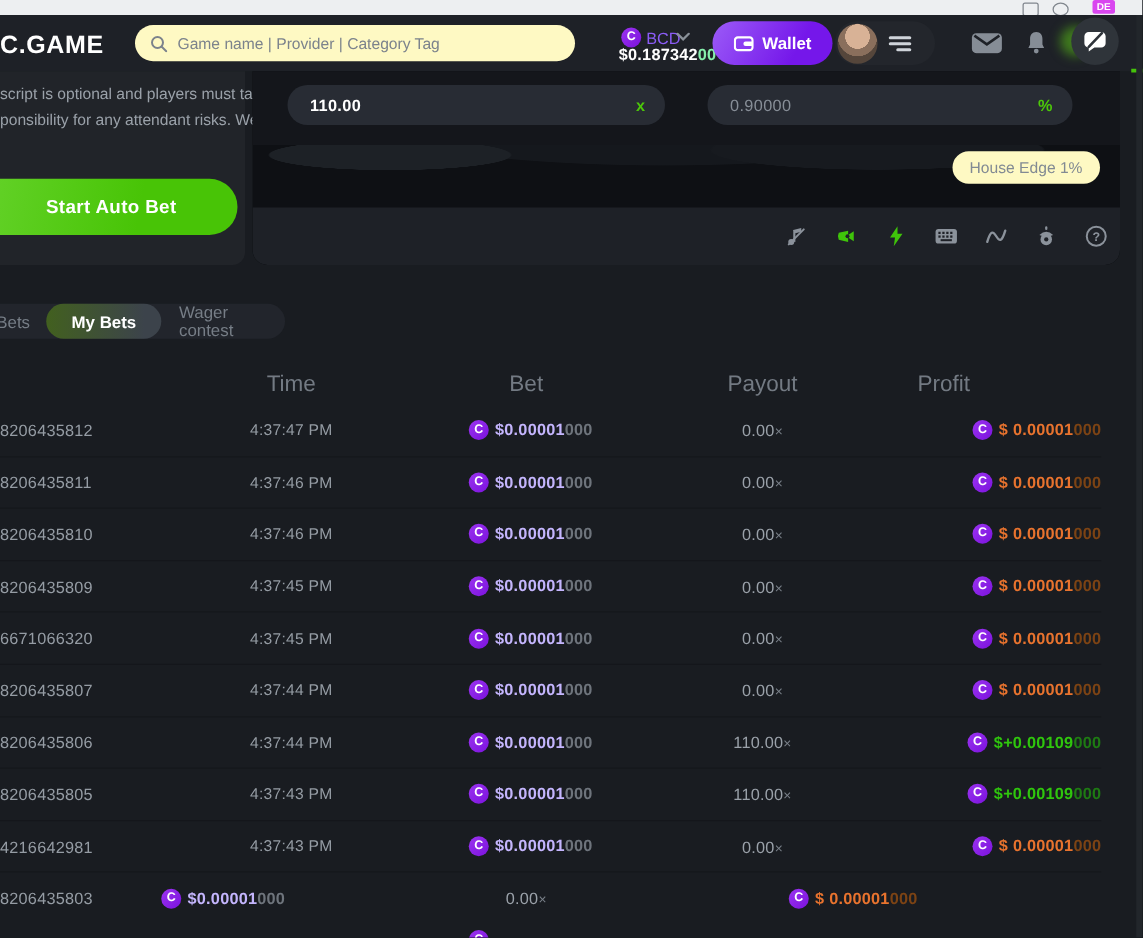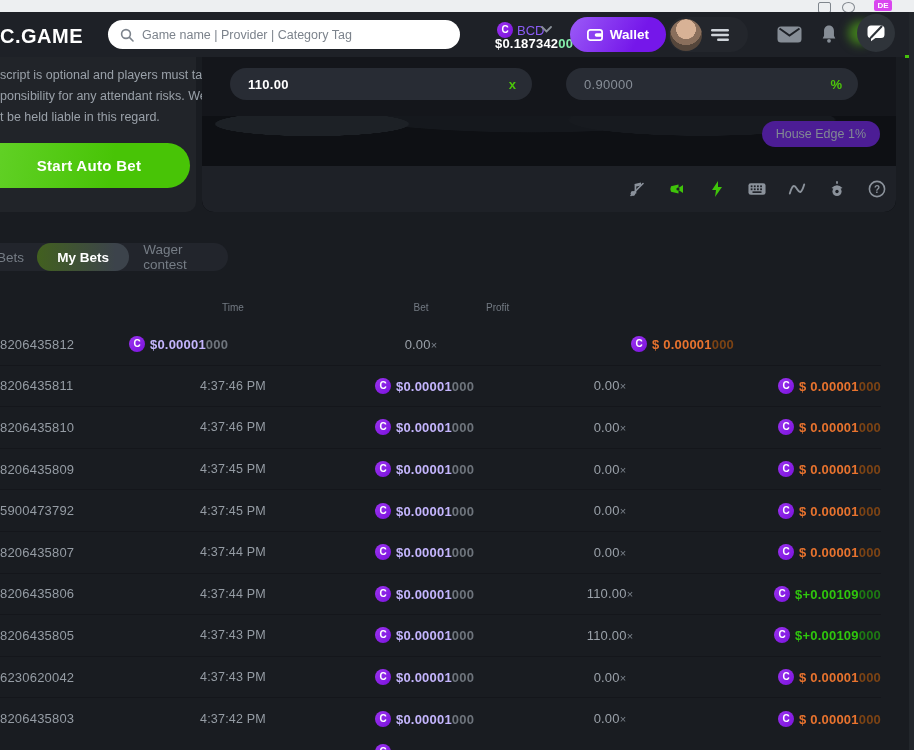--- a/index.html
+++ b/index.html
@@ -10,21 +10,21 @@
   }
   .abs{position:absolute;}
   
   .browser-strip{left:0;top:0;width:914px;height:12px;background:#edeff1;}
   .ext-ico{position:absolute;top:2px;width:11px;height:9px;border:1.5px solid #80868d;border-radius:2px;}
   .de-badge{position:absolute;left:874px;top:0;width:18px;height:11px;background:#d946ef;border-radius:2px;
     color:#fff;font-size:8px;font-weight:bold;text-align:center;line-height:12px;}
   
   .header{left:0;top:12px;width:914px;height:45px;background:#1e2127;}
   .logo{left:0;top:25px;color:#fff;font-size:20px;font-weight:bold;letter-spacing:.5px;}
-  .search{left:108px;top:20px;width:352px;height:29px;background:#ffffff;border-radius:15px;
+  .search{left:108px;top:20px;width:352px;height:29px;background:#fef9c3;border-radius:15px;
     display:flex;align-items:center;padding-left:12px;box-sizing:border-box;gap:8px;}
   .search .ph{color:#7c838c;font-size:12.5px;}
   .cur-coin{left:497px;top:22px;}
   .cur-code{left:517px;top:23px;font-size:13px;color:#8b5cf6;}
   .cur-chev{left:541px;top:26px;color:#8a9199;}
   .balance{left:495px;top:36px;font-size:13px;font-weight:bold;color:#fff;letter-spacing:.2px;}
   .balance .dim{color:#86efac;}
   .wallet-btn{left:570px;top:17px;width:96px;height:35px;border-radius:18px;
     background:linear-gradient(120deg,#9b5bf7,#7517ea 70%);display:flex;align-items:center;justify-content:center;gap:7px;
     color:#fff;font-size:13.5px;font-weight:bold;}
@@ -56,37 +56,37 @@
       radial-gradient(ellipse 400px 60px at 330px -20px,#15181d 0 60%,transparent 61%);}
   .input-row{position:absolute;left:0;top:0;width:694px;height:59px;background:#14161b;}
   .pill{position:absolute;top:11px;height:32px;background:#282c34;border-radius:16px;
     display:flex;align-items:center;justify-content:space-between;box-sizing:border-box;padding:0 16px 0 18px;}
   .pill-payout{left:28px;width:302px;}
   .pill-chance{left:364px;width:292px;}
   .pill .val-strong{color:#fff;font-size:13px;font-weight:bold;letter-spacing:.3px;}
   .pill .val-dim{color:#878e97;font-size:13px;letter-spacing:.3px;}
   .pill .unit{color:#4cc60a;font-size:13px;font-weight:bold;}
   .house-edge{position:absolute;right:16px;top:64px;height:26px;line-height:26px;padding:0 14px;border-radius:13px;
-    background:#4c1d95;color:#828a93;font-size:12.5px;}
+    background:#fef9c3;color:#828a93;font-size:12.5px;}
   .toolbar{position:absolute;left:0;bottom:0;width:694px;height:46px;background:#1e2127;border-radius:0 0 12px 12px;
     display:flex;align-items:center;justify-content:flex-end;gap:22px;padding-right:10px;box-sizing:border-box;}
   .tb-ico{width:18px;height:18px;display:flex;align-items:center;justify-content:center;color:#8b929b;}
   .tb-ico.green{color:#3fc40a;}
   
   .tabs{left:-60px;top:243px;width:288px;height:28px;background:#22252c;border-radius:14px;
     display:flex;align-items:center;padding-left:57px;box-sizing:border-box;}
   .tab-plain{color:#767d86;font-size:13.5px;}
   .tab-active{margin-left:13px;width:94px;height:28px;border-radius:14px;
     background:linear-gradient(90deg,#42601f,#3c434b 85%);display:flex;align-items:center;justify-content:center;
     color:#fff;font-size:13.5px;font-weight:bold;}
   .tab-wager{margin-left:14px;}
   
   .btable{left:0;top:290px;width:881px;}
   .trow{display:grid;grid-template-columns:110px 246px 130px 248px 147px;align-items:center;}
-  .thead{height:34px;color:#737a83;font-size:10px;}
+  .thead{height:34px;color:#737a83;font-size:18px;}
   .tbody .trow{height:40.6px;border-top:1px solid rgba(0,0,0,0.18);}
   .tbody .trow:first-child{border-top:none;}
   .c-time,.c-payout{text-align:center;}
   .c-profit{text-align:left;}
   .cell-id{color:#959ca4;font-size:13px;letter-spacing:.2px;}
   .cell-time{color:#959ca4;font-size:12.5px;text-align:center;letter-spacing:.2px;}
   .cell-bet{display:flex;align-items:center;gap:5px;padding-left:19px;}
   .cell-bet .main{color:#c4b5fd;font-size:13px;font-weight:bold;letter-spacing:.2px;}
   .cell-bet .dim{color:#6e747c;font-size:13px;font-weight:bold;letter-spacing:.2px;}
   .cell-payout{color:#9aa1a9;font-size:13px;text-align:center;letter-spacing:.2px;}
@@ -177,21 +177,20 @@
       </svg>
   </span>
 </div>
 <div class="abs green-sliver"></div>
 <div class="abs scroll-strip"></div>
 
 <div class="abs sidebar">
   <div class="disclaimer">
     <div>script is optional and players must take</div>
     <div>ponsibility for any attendant risks. We</div>
-    <div>t be held liable in this regard.</div>
   </div>
   <div class="start-btn">Start Auto Bet</div>
 </div>
 
 <div class="abs game">
   <div class="scene"></div>
   <div class="input-row">
     <div class="pill pill-payout">
       <span class="val-strong">110.00</span>
       <span class="unit">x</span>
@@ -265,25 +264,27 @@
   <span class="tab-plain">Bets</span>
   <span class="tab-active">My Bets</span>
   <span class="tab-plain tab-wager">Wager contest</span>
 </div>
 
 <div class="abs btable">
   <div class="trow thead">
     <div></div>
     <div class="c-time">Time</div>
     <div class="c-time">Bet</div>
+    <div class="c-payout">Payout</div>
     <div class="c-profit">Profit</div>
   </div>
   <div class="tbody">
       <div class="trow loss">
     <div class="cell-id">8206435812</div>
+    <div class="cell-time">4:37:47 PM</div>
     <div class="cell-bet">
       <span class="coin">C</span>
       <span><span class="main">$0.00001</span><span class="dim">000</span></span>
     </div>
     <div class="cell-payout">
       <span>0.00</span><span class="mult">×</span>
     </div>
     <div class="cell-profit">
       <span class="coin">C</span>
       <span><span class="main">$ 0.00001</span><span class="dim">000</span></span>
@@ -328,21 +329,21 @@
     </div>
     <div class="cell-payout">
       <span>0.00</span><span class="mult">×</span>
     </div>
     <div class="cell-profit">
       <span class="coin">C</span>
       <span><span class="main">$ 0.00001</span><span class="dim">000</span></span>
     </div>
   </div>
       <div class="trow loss">
-    <div class="cell-id">5900473792</div>
+    <div class="cell-id">6671066320</div>
     <div class="cell-time">4:37:45 PM</div>
     <div class="cell-bet">
       <span class="coin">C</span>
       <span><span class="main">$0.00001</span><span class="dim">000</span></span>
     </div>
     <div class="cell-payout">
       <span>0.00</span><span class="mult">×</span>
     </div>
     <div class="cell-profit">
       <span class="coin">C</span>
@@ -388,37 +389,36 @@
     </div>
     <div class="cell-payout">
       <span>110.00</span><span class="mult">×</span>
     </div>
     <div class="cell-profit">
       <span class="coin">C</span>
       <span><span class="main">$+0.00109</span><span class="dim">000</span></span>
     </div>
   </div>
       <div class="trow loss">
-    <div class="cell-id">6230620042</div>
+    <div class="cell-id">4216642981</div>
     <div class="cell-time">4:37:43 PM</div>
     <div class="cell-bet">
       <span class="coin">C</span>
       <span><span class="main">$0.00001</span><span class="dim">000</span></span>
     </div>
     <div class="cell-payout">
       <span>0.00</span><span class="mult">×</span>
     </div>
     <div class="cell-profit">
       <span class="coin">C</span>
       <span><span class="main">$ 0.00001</span><span class="dim">000</span></span>
     </div>
   </div>
       <div class="trow loss">
     <div class="cell-id">8206435803</div>
-    <div class="cell-time">4:37:42 PM</div>
     <div class="cell-bet">
       <span class="coin">C</span>
       <span><span class="main">$0.00001</span><span class="dim">000</span></span>
     </div>
     <div class="cell-payout">
       <span>0.00</span><span class="mult">×</span>
     </div>
     <div class="cell-profit">
       <span class="coin">C</span>
       <span><span class="main">$ 0.00001</span><span class="dim">000</span></span>

